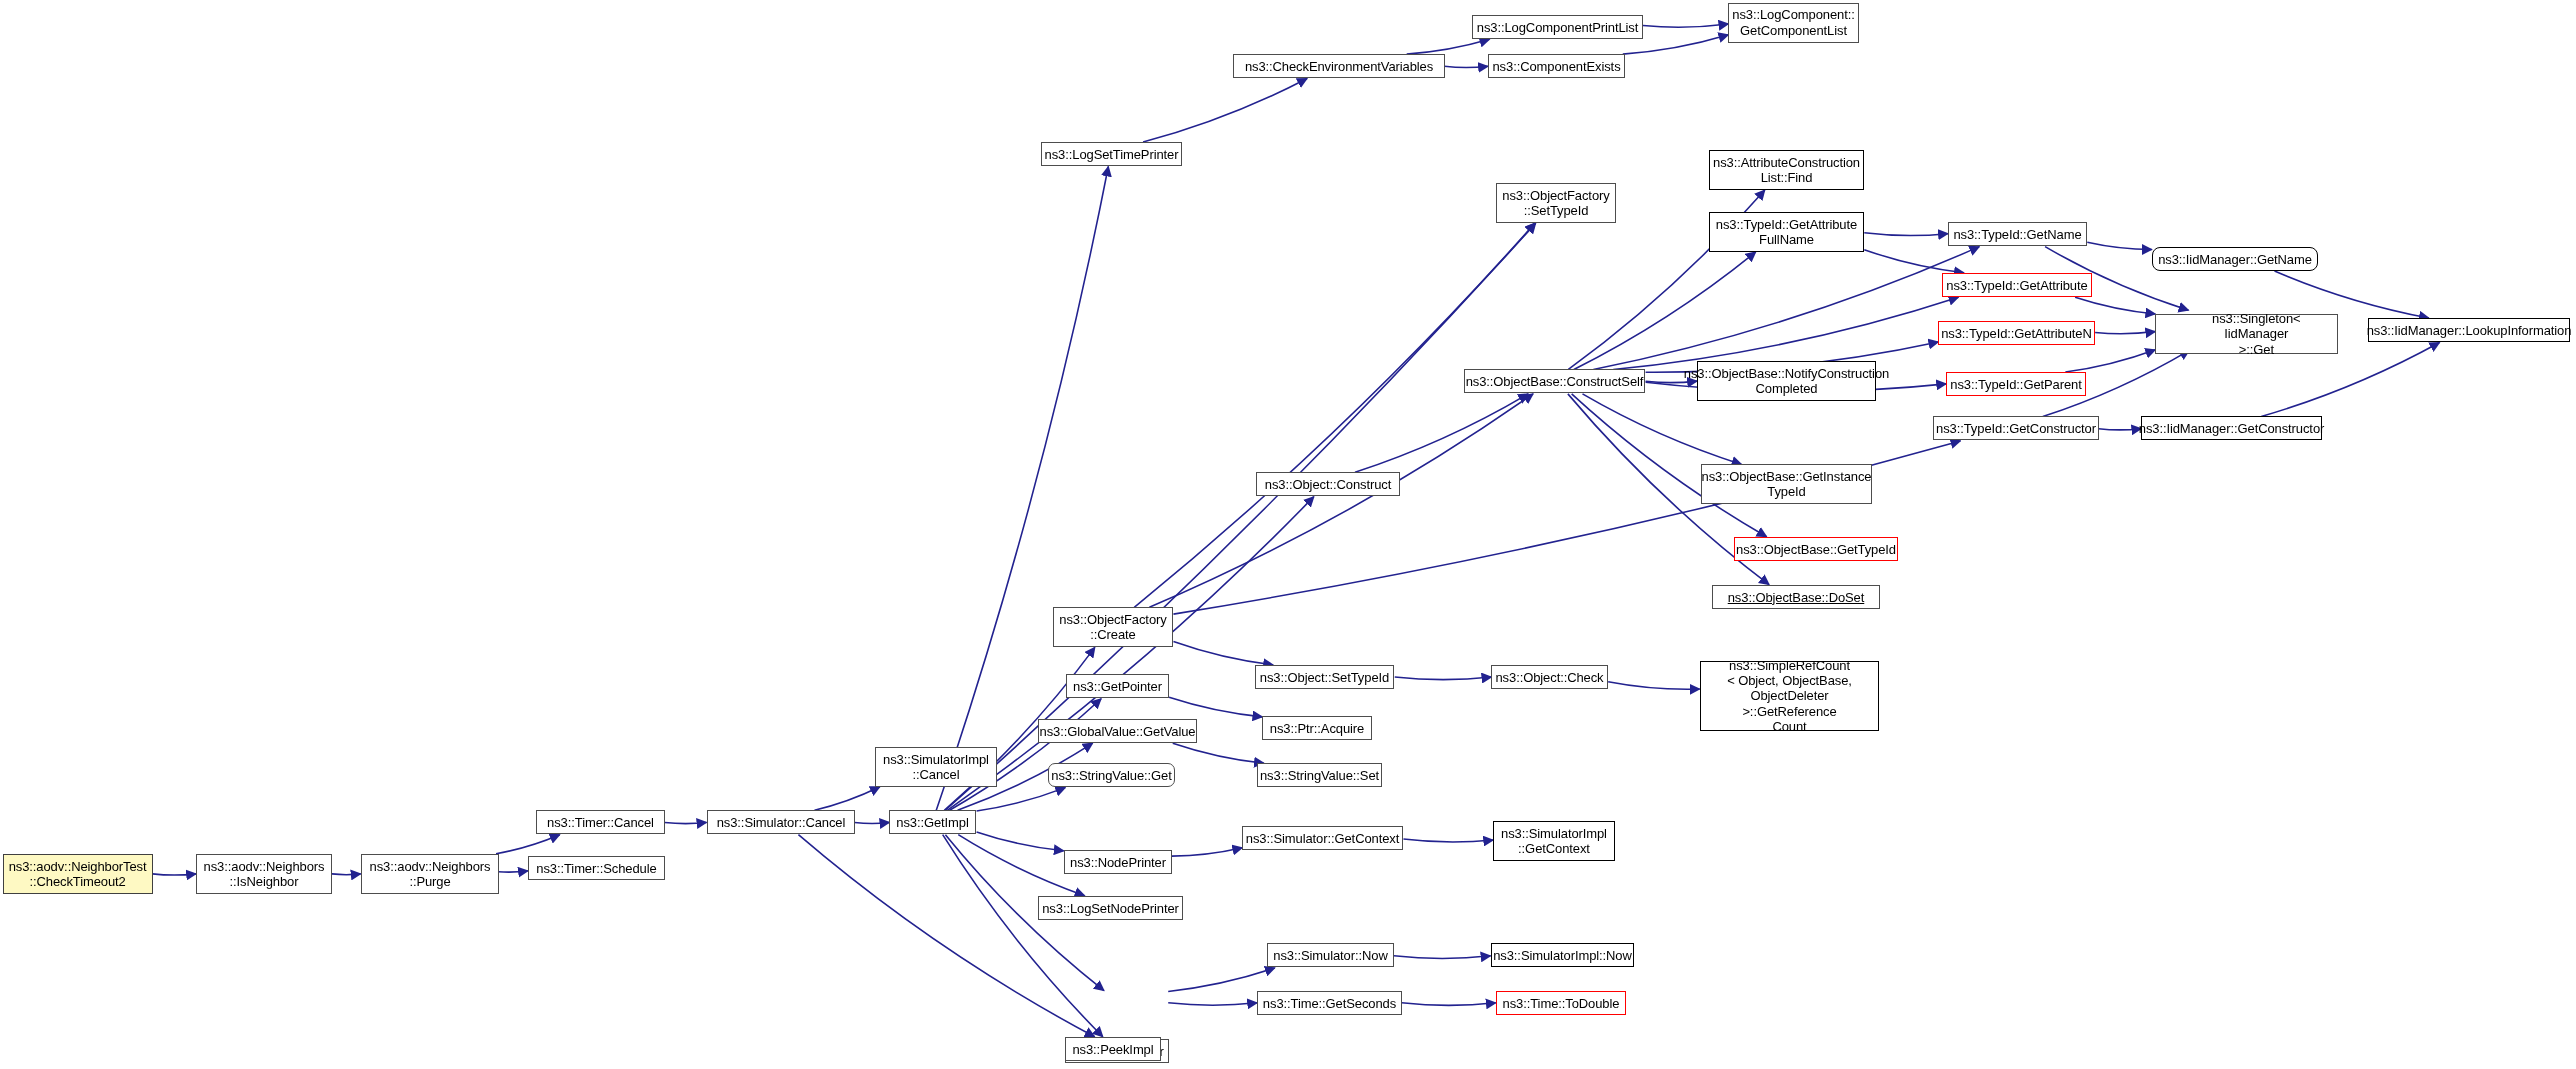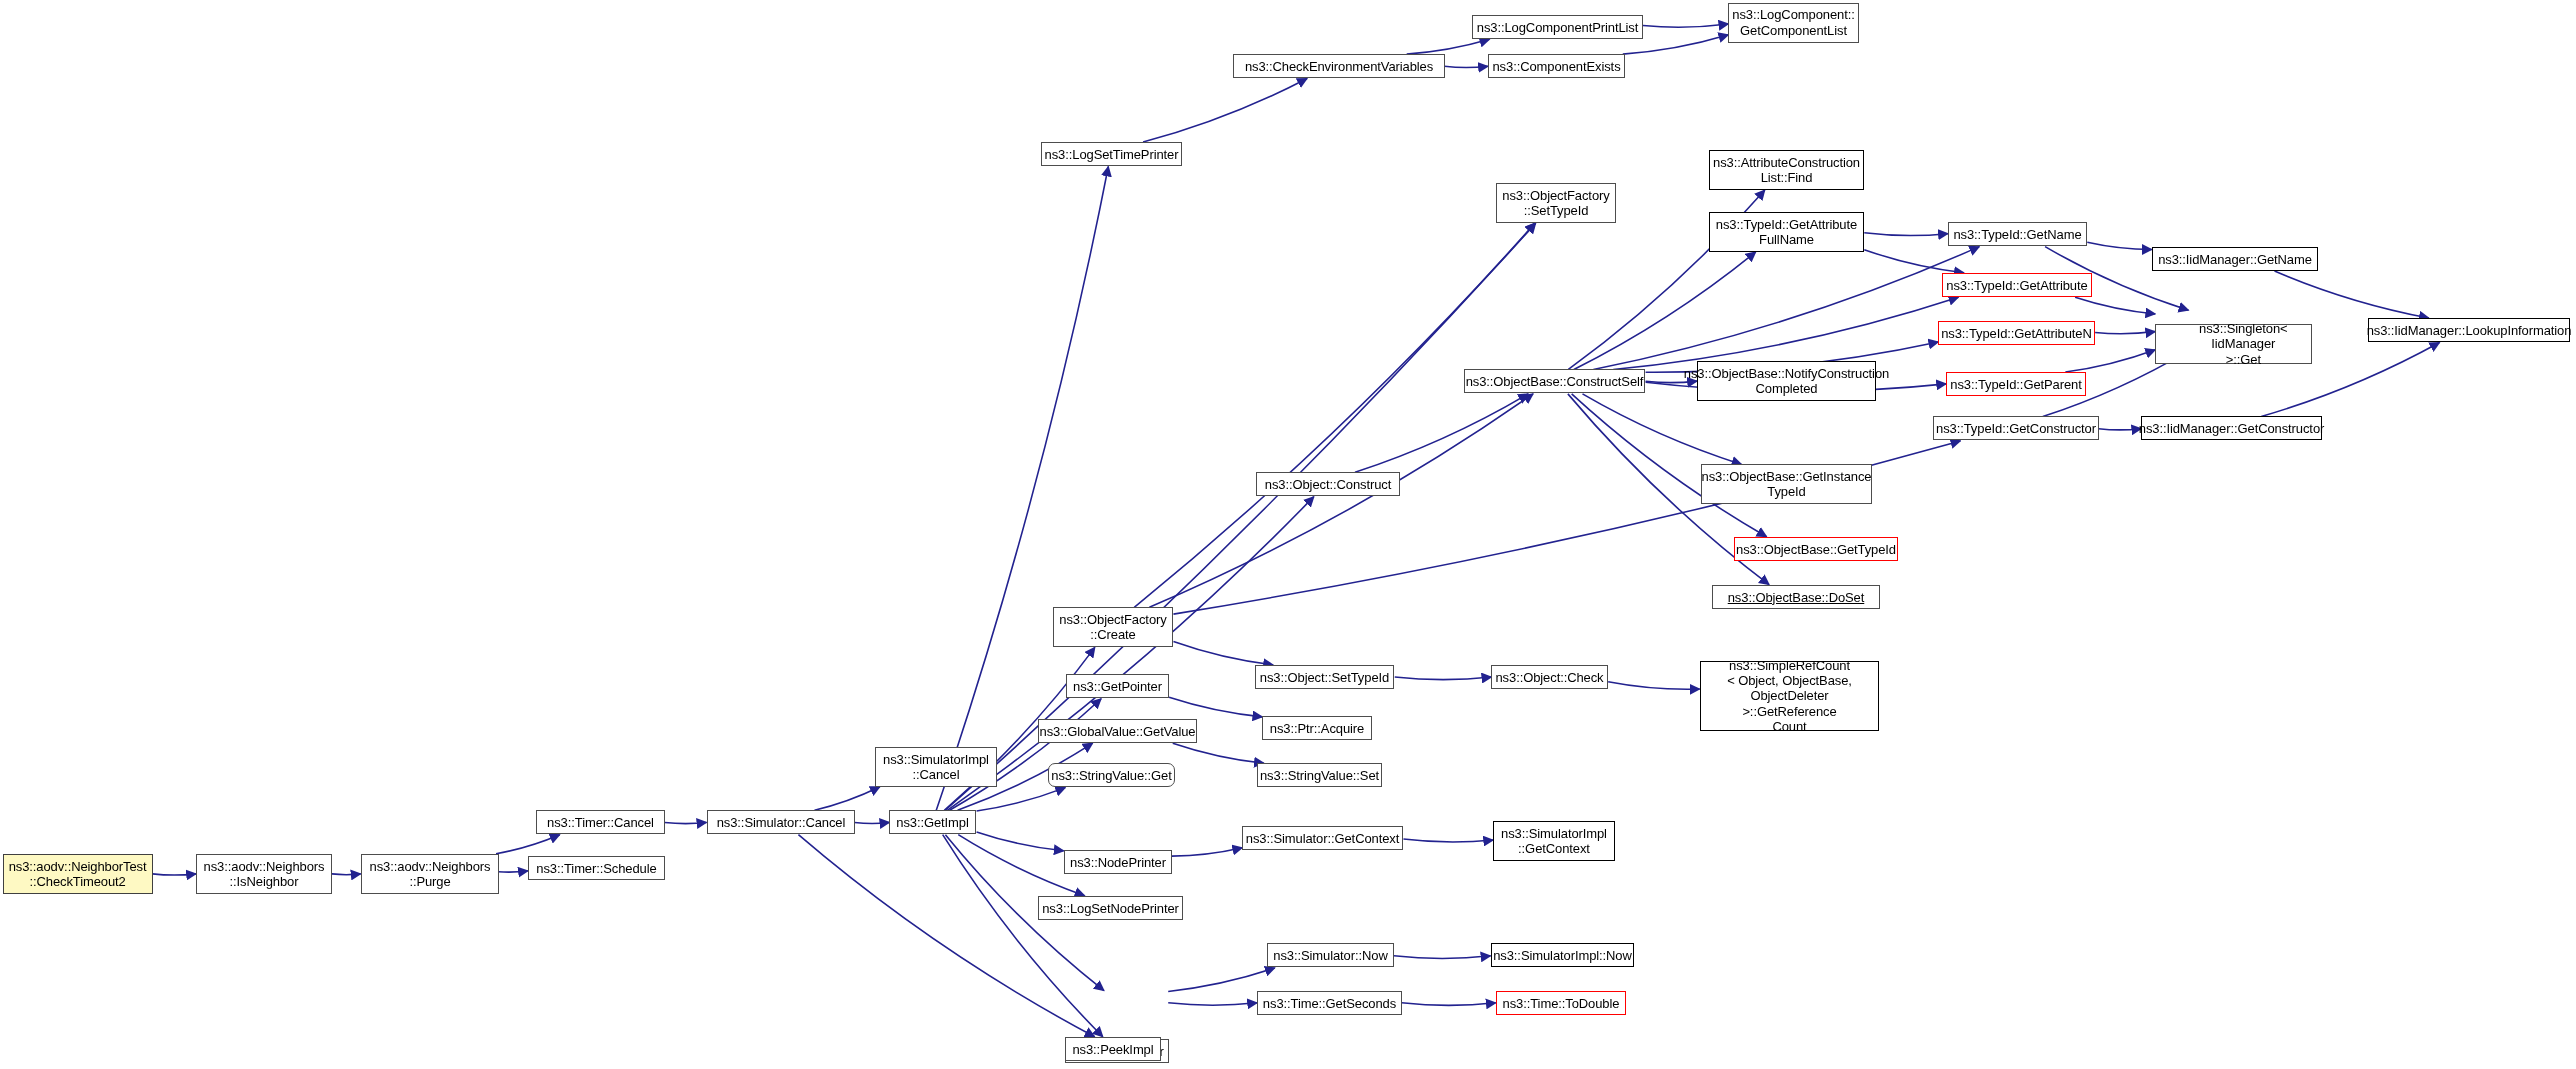--- a/index.html
+++ b/index.html
@@ -147,22 +147,22 @@
 ::SetTypeId</div>
       <div class="node " style="left: 1709px; top: 150px; width: 155px; height: 40px;">ns3::AttributeConstruction
 List::Find</div>
       <div class="node " style="left: 1709px; top: 212px; width: 155px; height: 40px;">ns3::TypeId::GetAttribute
 FullName</div>
       <div class="node gray" style="left: 1948px; top: 222px; width: 139px; height: 24.4px;">ns3::TypeId::GetName</div>
       <div class="node red" style="left: 1942px; top: 273px; width: 150px; height: 24.4px;">ns3::TypeId::GetAttribute</div>
       <div class="node red" style="left: 1938px; top: 321px; width: 157px; height: 24.4px;">ns3::TypeId::GetAttributeN</div>
       <div class="node red" style="left: 1946px; top: 372px; width: 140px; height: 24.4px;">ns3::TypeId::GetParent</div>
       <div class="node gray" style="left: 1933px; top: 416px; width: 166px; height: 24.4px;">ns3::TypeId::GetConstructor</div>
-      <div class="node " style="left: 2152px; top: 247px; width: 166px; height: 24.4px;">ns3::IidManager::GetName</div>
-      <div class="node gray" style="left: 2155px; top: 324px; width: 157px; height: 40px; padding-left: 24px;">ns3::Singleton&lt; IidManager
+      <div class="node " style="left: 2152px; top: 247px; width: 166px; height: 24.4px; border-radius: 8px;">ns3::IidManager::GetName</div>
+      <div class="node gray" style="left: 2155px; top: 314px; width: 183px; height: 40px; padding-left: 24px;">ns3::Singleton&lt; IidManager
 &gt;::Get</div>
       <div class="node " style="left: 2141px; top: 416px; width: 181px; height: 24.4px;">ns3::IidManager::GetConstructor</div>
       <div class="node " style="left: 2368px; top: 318px; width: 202px; height: 24.4px;">ns3::IidManager::LookupInformation</div>
       <div class="node gray" style="left: 1464px; top: 369px; width: 181px; height: 24.4px;">ns3::ObjectBase::ConstructSelf</div>
       <div class="node " style="left: 1697px; top: 361px; width: 179px; height: 40px;">ns3::ObjectBase::NotifyConstruction
 Completed</div>
       <div class="node gray" style="left: 1701px; top: 464px; width: 171px; height: 40px;">ns3::ObjectBase::GetInstance
 TypeId</div>
       <div class="node red" style="left: 1701px; top: 537px; width: 164px; height: 24.4px; margin-left: 33px;">ns3::ObjectBase::GetTypeId</div>
       <div class="node gray" style="left: 1712px; top: 585px; width: 168px; height: 24.4px; text-decoration: underline;">ns3::ObjectBase::DoSet</div>

